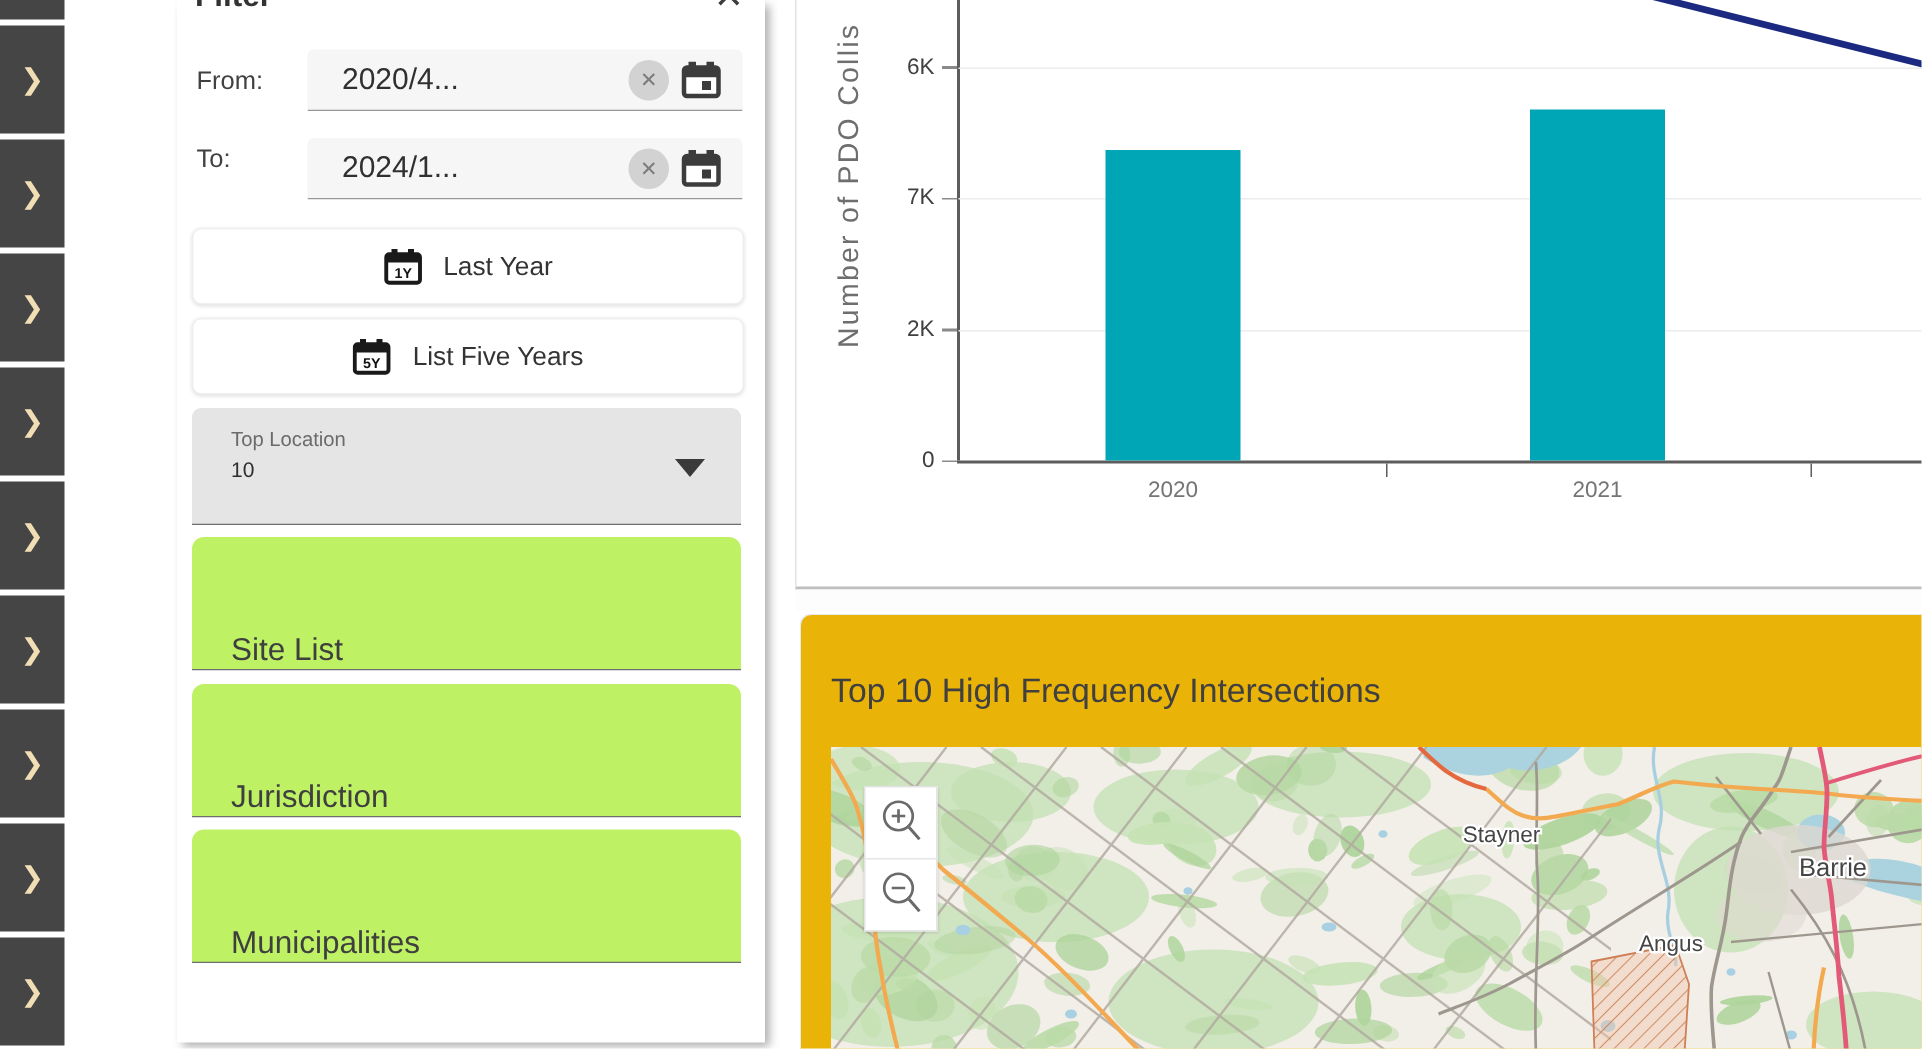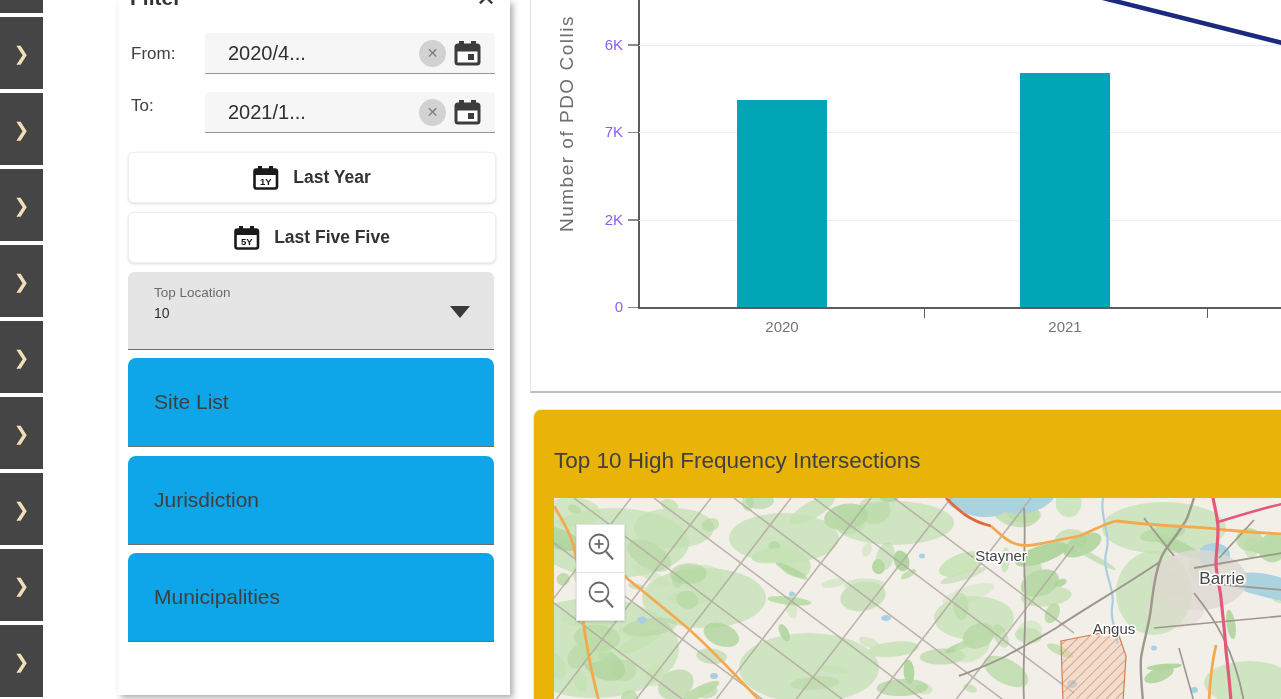--- a/index.html
+++ b/index.html
@@ -26,45 +26,45 @@
             border-bottom:1px solid #979797;border-radius:4px 4px 0 0;
             display:flex;align-items:center;}
   .fp-field .val{font-size:20px;color:#303030;padding-left:23px;flex:1;}
   .clear-btn{width:27px;height:27px;border-radius:50%;background:#d2d2d2;color:#7c7c7c;
              font-size:14px;font-weight:bold;display:flex;align-items:center;justify-content:center;
              margin-right:8px;cursor:pointer;}
   .cal-btn{margin-right:14px;cursor:pointer;display:flex;}
   .fp-btn{position:absolute;left:10px;width:366px;height:49px;background:#fff;
           border:1px solid #efefef;border-radius:6px;box-shadow:0 1px 3px rgba(0,0,0,.14);
           display:flex;align-items:center;justify-content:center;gap:14px;cursor:pointer;}
-  .fp-btn .lbl{font-size:17.5px;font-weight:bold;color:#333;}
+  .fp-btn .lbl{font-size:17.5px;font-weight:normal;color:#333;}
   .fp-dd{position:absolute;left:10px;top:272px;width:366px;height:77px;background:#e5e5e5;
          border-bottom:1.5px solid #6e6e6e;border-radius:6px 6px 0 0;cursor:pointer;}
   .fp-dd .dd-label{position:absolute;left:26px;top:13px;font-size:13.5px;color:#6b6b6b;}
   .fp-dd .dd-value{position:absolute;left:26px;top:33px;font-size:14px;color:#2f2f2f;}
   .caret{position:absolute;right:24px;top:34px;width:0;height:0;
          border-left:10px solid transparent;border-right:10px solid transparent;
          border-top:12px solid #3a3a3a;}
-  .fp-section{position:absolute;left:10px;width:366px;height:88px;background:#0ea5e9;
+  .fp-section{position:absolute;left:10px;width:366px;height:88px;background:#bef264;
               border-bottom:1.5px solid #6e6e6e;border-radius:8px 8px 0 0;
-              display:flex;align-items:center;cursor:pointer;}
+              display:flex;align-items:flex-end;cursor:pointer;}
   .fp-section .lbl{font-size:21px;color:#3f3f3f;padding-left:26px;}
 
   
   .chart-card{position:absolute;left:530px;top:0;width:751px;height:391px;background:#fff;
               border-left:1px solid #e3e3e3;border-bottom:2px solid #bfbfbf;overflow:hidden;}
   .y-title{position:absolute;left:25px;top:232px;transform:rotate(-90deg);
            transform-origin:top left;white-space:nowrap;font-size:19px;color:#6e6e6e;
            letter-spacing:1.5px;}
   .axis-y{position:absolute;left:107px;top:0;width:2px;height:307px;background:#5c5c5c;}
   .axis-x{position:absolute;left:107px;top:307px;height:2px;width:644px;background:#5c5c5c;}
   .gridline{position:absolute;left:108px;right:0;height:1px;background:#ececec;}
   .ytick{position:absolute;left:97px;width:10px;height:1.5px;background:#8a8a8a;}
   .ytick-label{position:absolute;width:40px;text-align:right;left:52px;
-               font-size:15px;color:#8b5cf6;transform:translateY(-9px);}
+               font-size:15px;color:#404040;transform:translateY(-9px);}
   .xtick{position:absolute;top:309px;width:1.5px;height:9px;background:#5c5c5c;}
   .xtick-label{position:absolute;top:318px;width:80px;text-align:center;
                font-size:15px;color:#757575;}
   .bar{position:absolute;cursor:pointer;}
   .line-svg{position:absolute;left:0;top:0;pointer-events:none;}
 
   
   .cards-gap{position:absolute;left:530px;top:393px;width:751px;height:14px;background:#fdfdfd;}
   .map-card{position:absolute;left:533px;top:409px;width:748px;height:292px;background:#eab308;
             border:1px solid #e9e9e9;border-right:none;border-bottom:none;
@@ -129,21 +129,21 @@
           <rect x="17" y="0" width="5" height="7" fill="#3c3c3c"></rect>
         <rect x="2" y="4" width="23" height="19" rx="2" fill="#fff" stroke="#3c3c3c" stroke-width="3"></rect>
         <rect x="2" y="4" width="23" height="6.5" fill="#3c3c3c"></rect>
         <rect x="14" y="13" width="6" height="6" fill="#3c3c3c"></rect>
       </svg>
     </span>
   </div>
 
   <span class="fp-row-label" style="top:96px;">To:</span>
   <div class="fp-field" style="top:92px;">
-    <span class="val">2021/1...</span>
+    <span class="val">2024/1...</span>
     <span class="clear-btn">✕</span>
     <span class="cal-btn">
       <svg width="27" height="25" viewBox="0 0 27 25">
         <rect x="5" y="0" width="5" height="7" fill="#3c3c3c"></rect>
           <rect x="17" y="0" width="5" height="7" fill="#3c3c3c"></rect>
         <rect x="2" y="4" width="23" height="19" rx="2" fill="#fff" stroke="#3c3c3c" stroke-width="3"></rect>
         <rect x="2" y="4" width="23" height="6.5" fill="#3c3c3c"></rect>
         <rect x="14" y="13" width="6" height="6" fill="#3c3c3c"></rect>
       </svg>
     </span>
@@ -161,21 +161,21 @@
   </div>
 
   <div class="fp-btn" style="top:212px;">
     <svg width="26" height="24" viewBox="0 0 26 24">
       <rect x="5" y="0" width="4" height="6" fill="#1a1a1a"></rect>
         <rect x="16" y="0" width="4" height="6" fill="#1a1a1a"></rect>
       <rect x="1.5" y="3.5" width="22.5" height="19" rx="2" fill="#fff" stroke="#1a1a1a" stroke-width="2.6"></rect>
       <rect x="1.5" y="3.5" width="22.5" height="5.5" fill="#1a1a1a"></rect>
       <text x="12.8" y="19" text-anchor="middle" font-size="9.5" font-weight="bold" fill="#111" font-family="Liberation Sans, sans-serif">5Y</text>
     </svg>
-    <span class="lbl">Last Five Five</span>
+    <span class="lbl">List Five Years</span>
   </div>
 
   <div class="fp-dd">
     <span class="dd-label">Top Location</span>
     <span class="dd-value">10</span>
     <span class="caret"></span>
   </div>
 
   <div class="fp-section" style="top:358px;">
     <span class="lbl">Site List</span>

